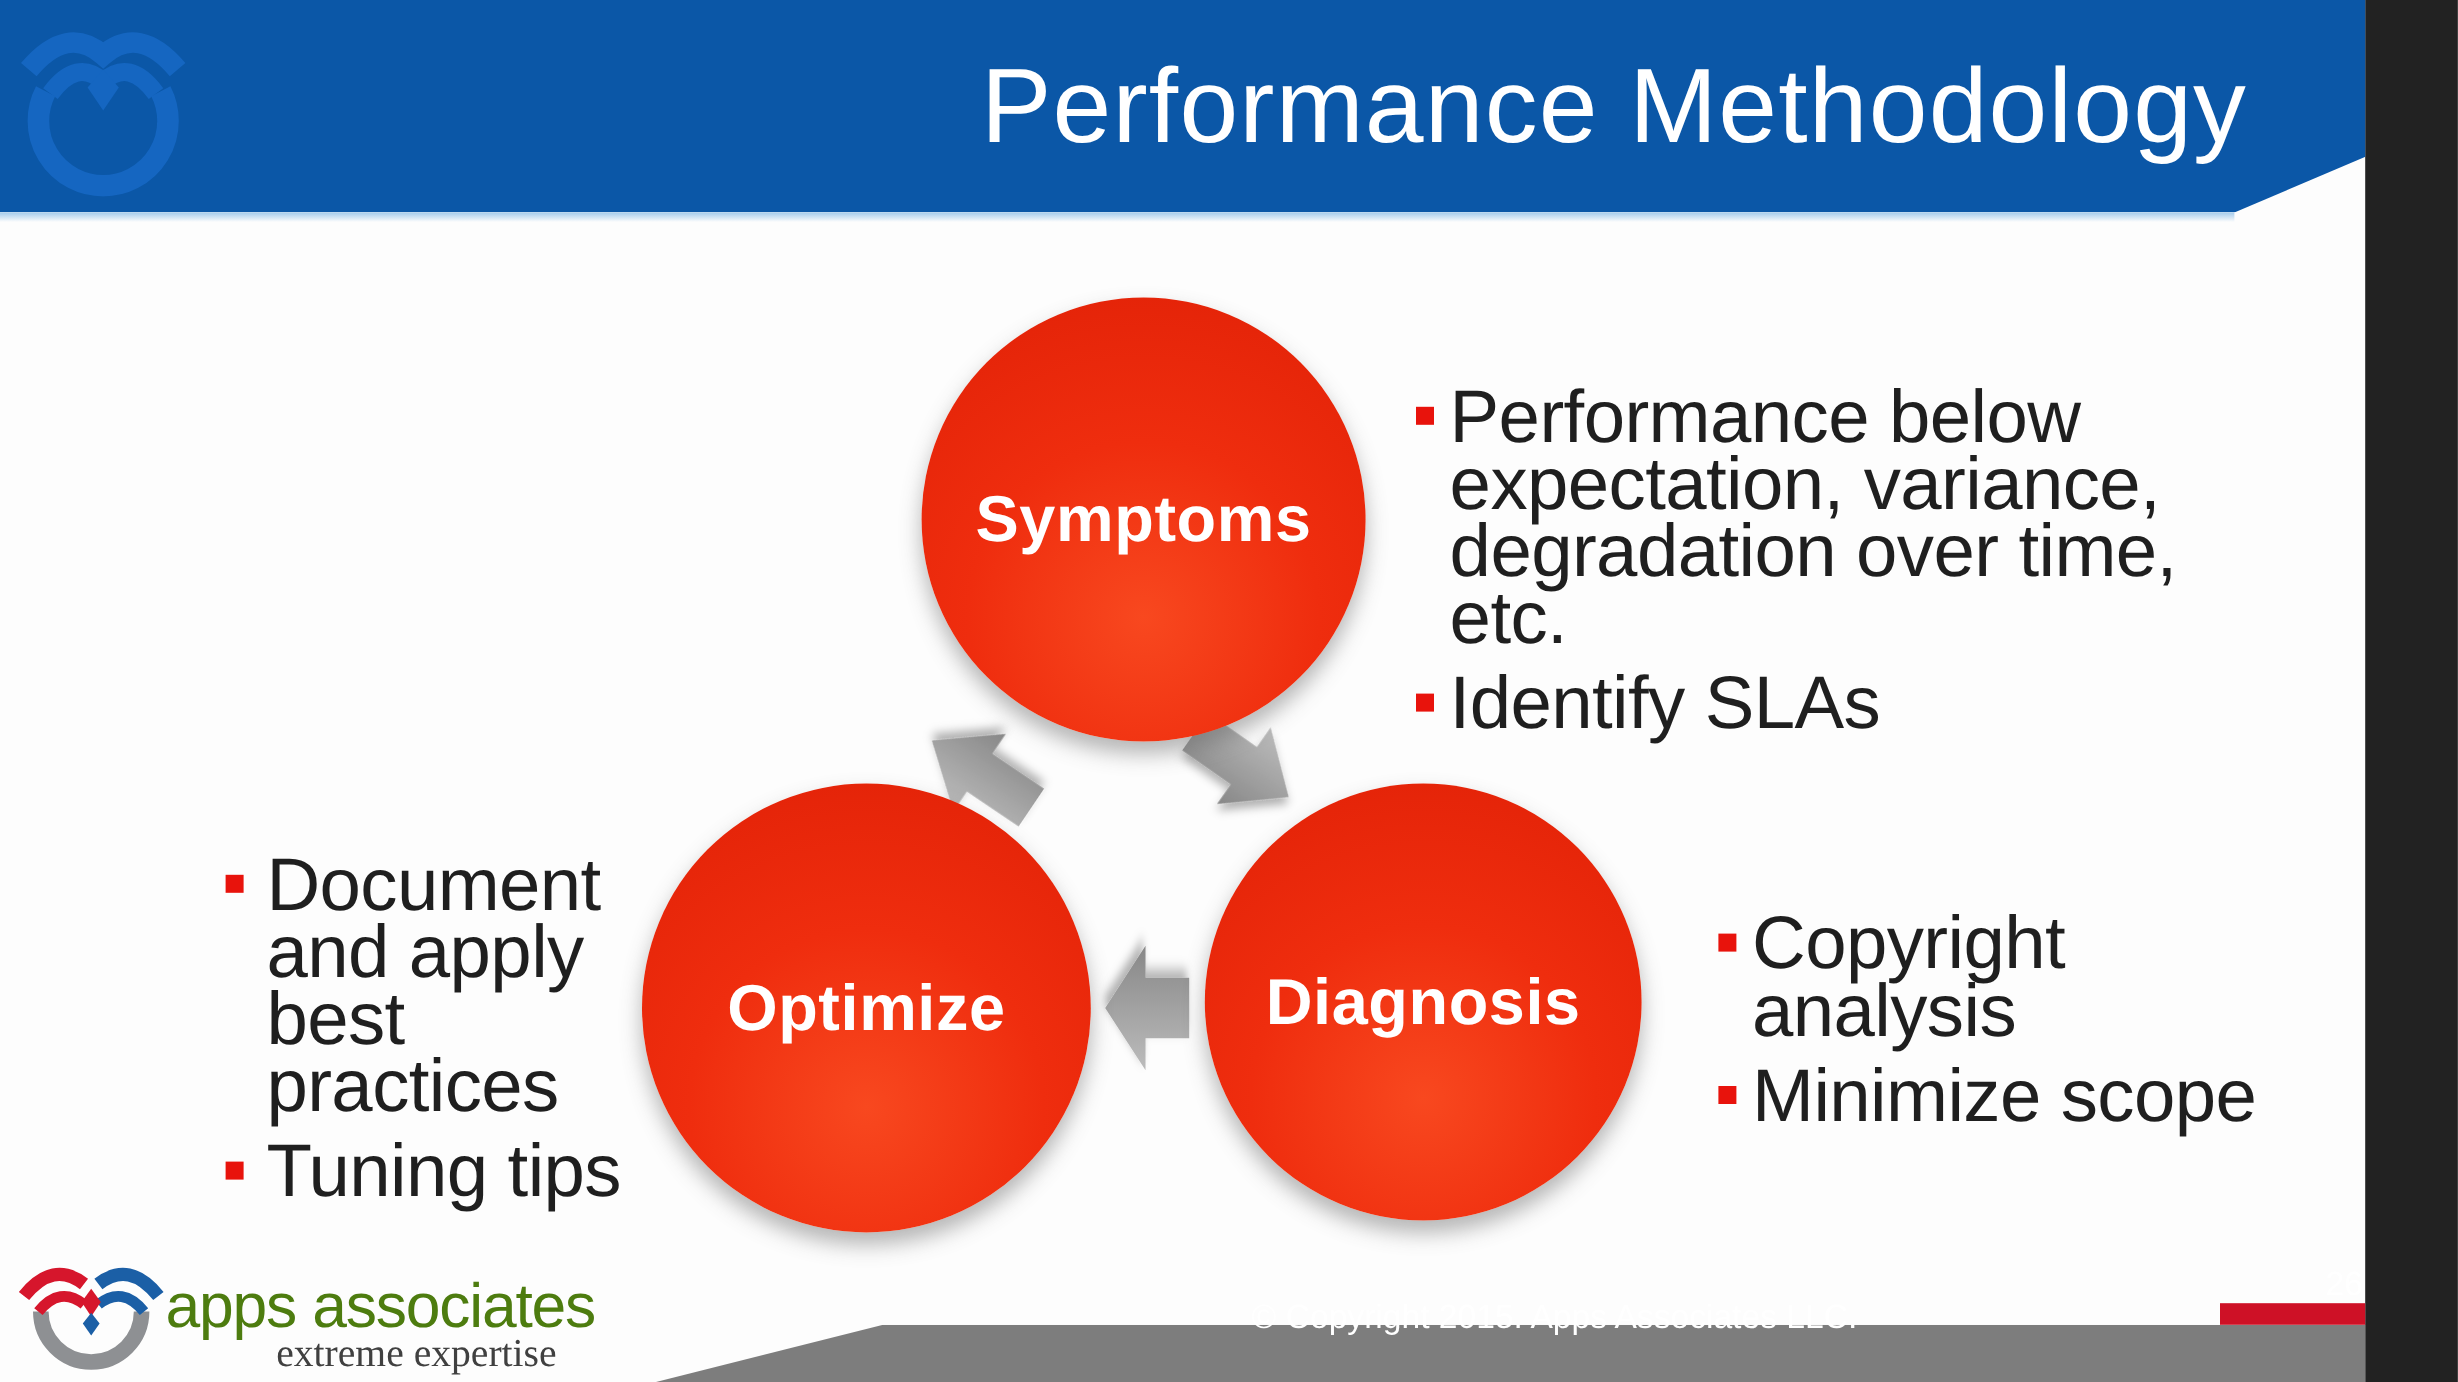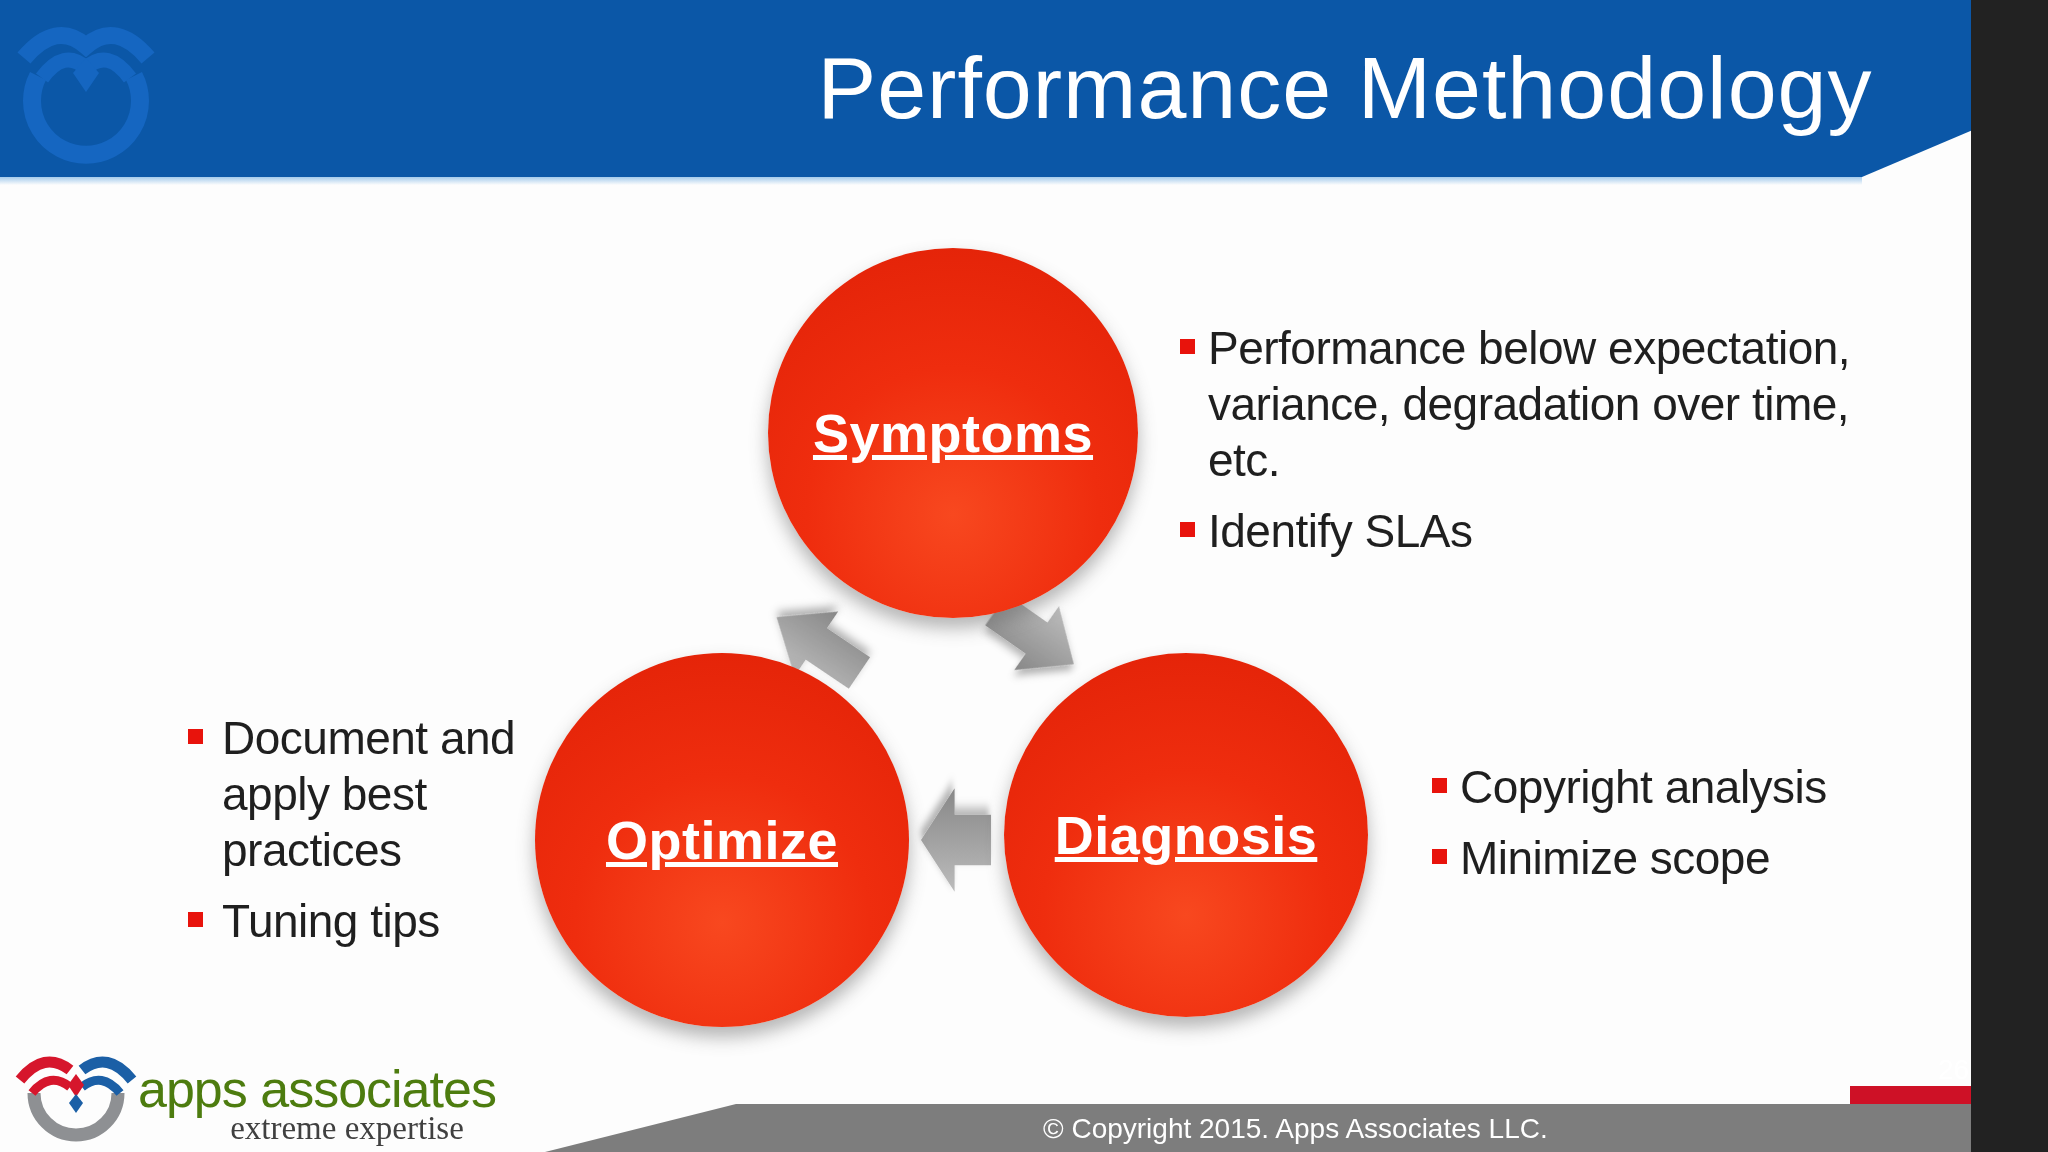--- a/index.html
+++ b/index.html
@@ -25,50 +25,50 @@
   }
   .header-logo {position:absolute; left:16px; top:12px;}
 
   
   .circle {
     position:absolute; border-radius:50%;
     background:radial-gradient(circle at 50% 72%, #f8481f 0%, #ef2d0e 45%, #e02006 100%);
     box-shadow:0 10px 18px rgba(90,90,90,0.45);
     display:flex; align-items:center; justify-content:center;
   }
-  .circle-label {color:#ffffff; font-weight:bold; font-size:54px; letter-spacing:0.5px;text-decoration:underline;}
+  .circle-label {color:#ffffff; font-weight:bold; font-size:54px; letter-spacing:0.5px;}
   #circle-symptoms  {left:768px;  top:248px; width:370px; height:370px;}
   #circle-diagnosis {left:1004px; top:653px; width:364px; height:364px;}
   #circle-optimize  {left:535px;  top:653px; width:374px; height:374px;}
 
   .arrow-layer {position:absolute; left:0; top:0; pointer-events:none;}
 
   
   .bullets {
     position:absolute; margin:0; padding:0; list-style:none;
-    font-size:46px; line-height:56px; letter-spacing:-0.5px; color:#1f1f1f;
+    font-size:62px; line-height:56px; letter-spacing:-0.5px; color:#1f1f1f;
   }
   .bullets li {position:relative; padding-left:28px; margin-bottom:15px;}
   .bullets li::before {
     content:""; position:absolute; left:0; top:19px;
     width:15px; height:15px; background:#e8130c;
   }
   #bullets-symptoms  {left:1180px; top:320px; width:690px;}
   #bullets-optimize  {left:188px;  top:710px; width:330px;}
   #bullets-optimize li {padding-left:34px;}
   #bullets-diagnosis {left:1432px; top:759px; width:470px;}
 
   
   .footer-band {
     position:absolute; left:0; top:1104px; width:2048px; height:48px;
     background:#7d7d7d;
     clip-path:polygon(545px 48px, 736px 0px, 2048px 0px, 2048px 48px);
   }
   .red-bar {position:absolute; left:1850px; top:1086px; width:198px; height:18px; background:#ce1126;}
-  .copyright {position:absolute; left:1043px; top:1112px; font-size:28px; line-height:34px; color:#ffffff;}
+  .copyright {position:absolute; left:1043px; top:1081px; font-size:28px; line-height:34px; color:#ffffff;}
   .page-number {position:absolute; left:1938px; top:1053px; font-size:28px; line-height:34px; color:#ffffff;}
 
   
   .brand-logo {position:absolute; left:14px; top:1044px;}
   .brand-name {
     position:absolute; left:138px; top:1063px; font-size:52px; line-height:52px;
     font-weight:normal; color:#4d7c0f; letter-spacing:-1px; white-space:nowrap;
   }
   .brand-tagline {
     position:absolute; left:138px; top:1112px; width:418px; text-align:center;

